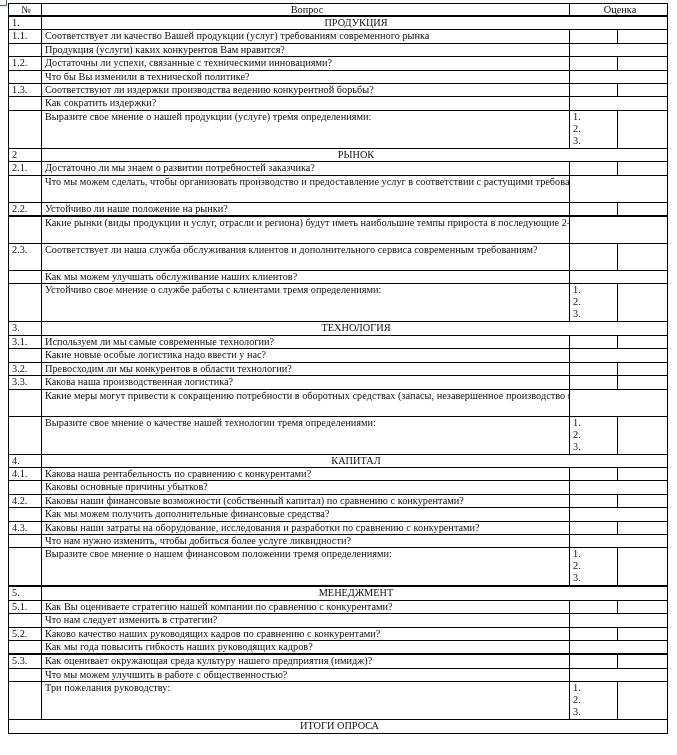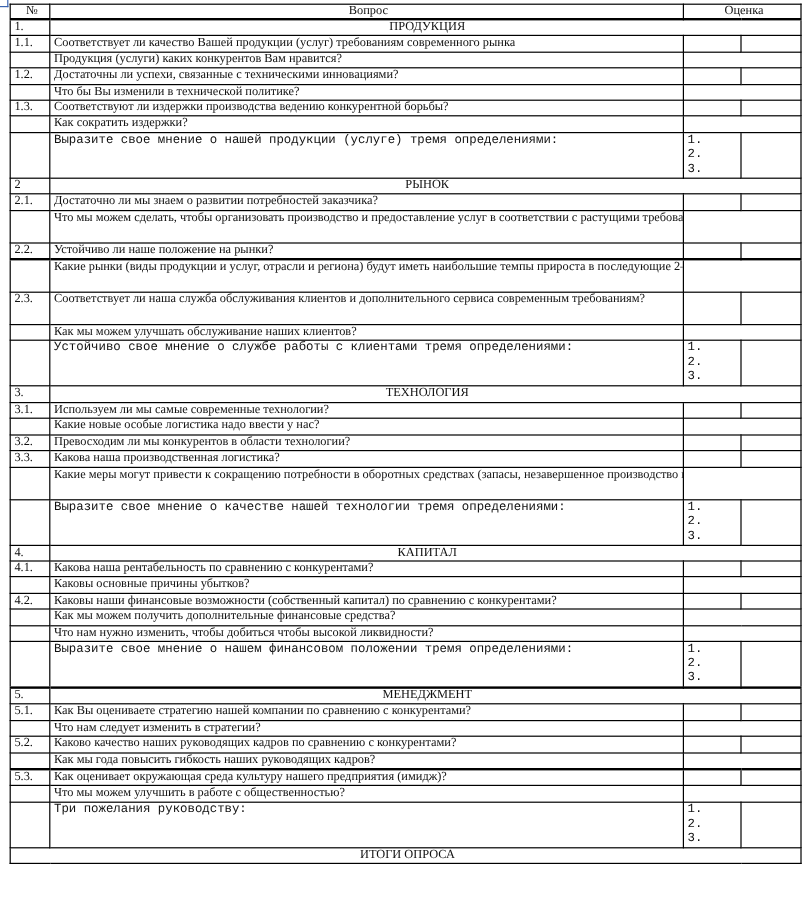--- a/index.html
+++ b/index.html
@@ -23,21 +23,21 @@
   col.c-num { width: 33px; }
   col.c-q { width: 528px; }
   col.c-s1 { width: 48px; }
   col.c-s2 { width: 50px; }
   td.num { padding-left: 4px; }
   td.center { text-align: center; }
   td.wrap { white-space: normal; line-height: 12.6px; }
   tr.thick-top td { border-top: 2px solid #000; }
   tr.hdr td { height: 11px; line-height: 11px; }
   tr.row td { height: 12px; }
-  tr.tall td { height: 37px; font-family: Liberation Mono, monospace; }
+  tr.tall td { height: 37px; }
   tr.two td { height: 26px; }
   .list-line { display: block; line-height: 12px; }
   td.answers { padding-left: 8px; }
 </style>
 </head>
 <body>
 
 <div class="corner-mark"></div>
 
 <table class="survey">
@@ -209,22 +209,28 @@
         <td>Каковы наши финансовые возможности (собственный капитал) по сравнению с конкурентами?</td>
         <td></td>
         <td></td>
       </tr>
       <tr class="row">
         <td class="num"></td>
         <td>Как мы можем получить дополнительные финансовые средства?</td>
         <td colspan="2"></td>
       </tr>
       <tr class="row">
-        <td class="num"></td>
-        <td>Что нам нужно изменить, чтобы добиться чтобы высокой ликвидности?</td>
+        <td class="num">4.3.</td>
+        <td>Каковы наши затраты на оборудование, исследования и разработки по сравнению с конкурентами?</td>
+        <td></td>
+        <td></td>
+      </tr>
+      <tr class="row">
+        <td class="num"></td>
+        <td>Что нам нужно изменить, чтобы добиться более услуге ликвидности?</td>
         <td colspan="2"></td>
       </tr>
       <tr class="tall">
         <td></td>
         <td>Выразите свое мнение о нашем финансовом положении тремя определениями:</td>
         <td class="answers">
           <span class="list-line">1.</span>
           <span class="list-line">2.</span>
           <span class="list-line">3.</span>
         </td>

